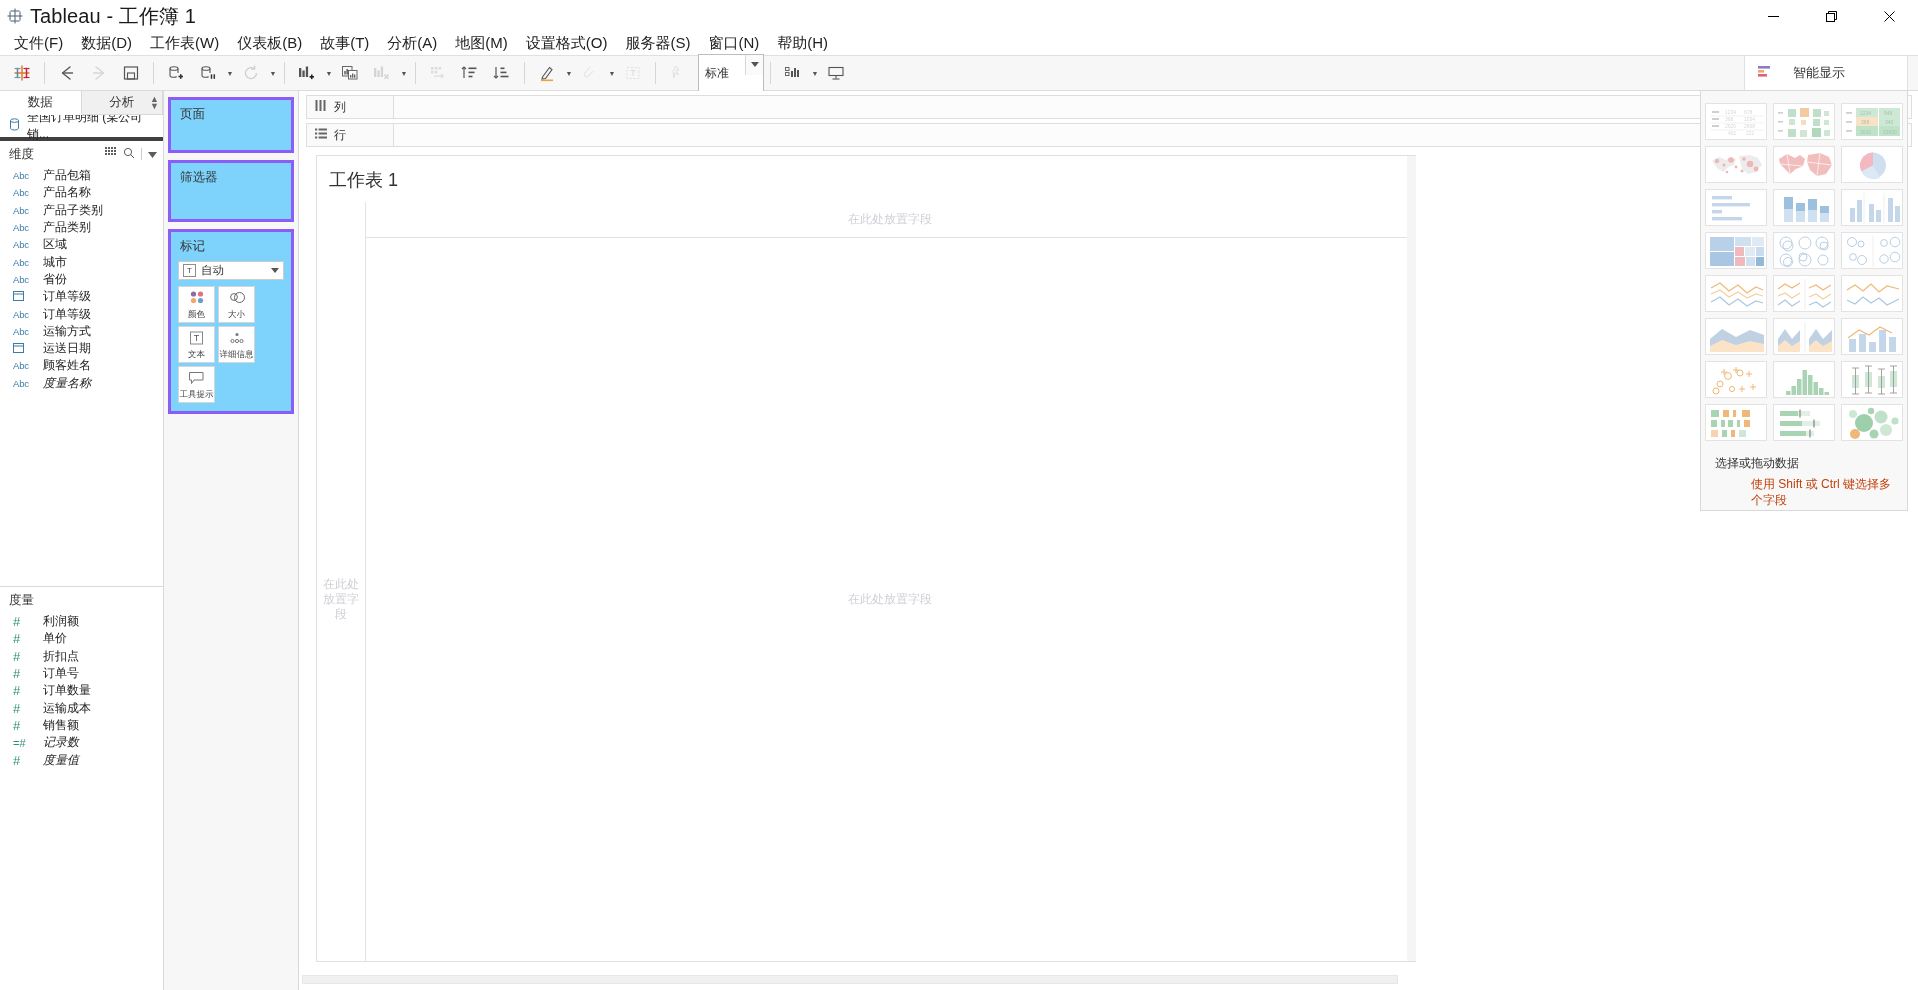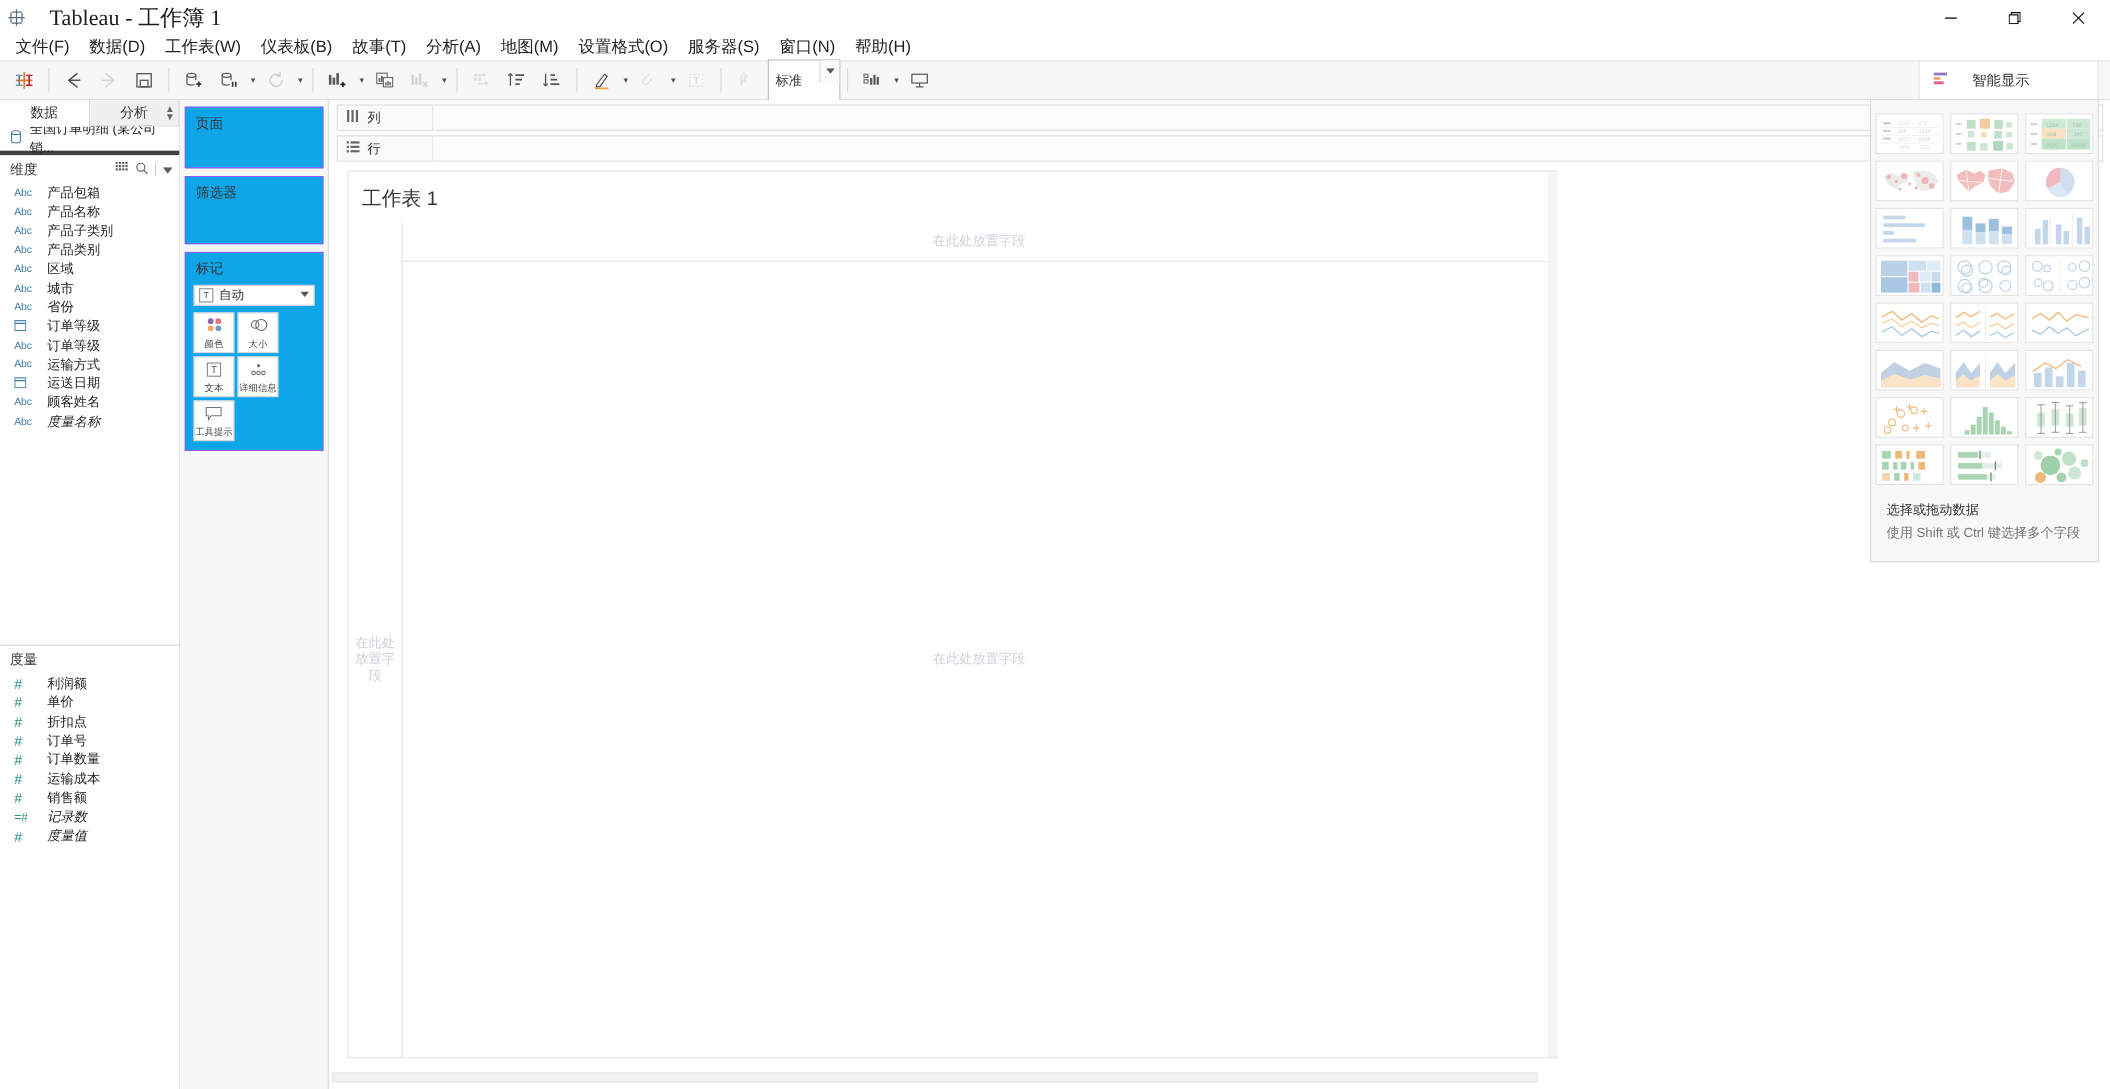--- a/index.html
+++ b/index.html
@@ -15,22 +15,22 @@
   }
   .app { position: relative; width: 1918px; height: 990px; background:#fff; }
 
   
   .titlebar {
     position: absolute; top:0; left:0; width:1918px; height:32px;
     background:#ffffff; display:flex; align-items:center;
   }
   .title-logo { width:20px; height:20px; margin-left:5px; flex:0 0 auto; }
   .title-text {
-    font-size:20px; color:#1a1a1a; margin-left:20px; letter-spacing:0.1px;
-    font-family:Liberation Serif, serif; white-space:nowrap;
+    font-size:20px; color:#1a1a1a; margin-left:5px; letter-spacing:0.1px;
+    font-family:Liberation Sans, sans-serif; white-space:nowrap;
   }
   .win-controls { margin-left:auto; display:flex; height:32px; }
   .win-btn {
     width:58px; height:32px; display:flex; align-items:center; justify-content:center;
     color:#000;
   }
 
   
   .menubar {
     position:absolute; top:32px; left:0; width:1918px; height:22px;
@@ -111,21 +111,21 @@
     position:absolute; left:0; bottom:0; width:163px; top:495px;
     border-top:1px solid #d9d9d9;
   }
 
   
   .cards {
     position:absolute; top:91px; left:164px; width:135px; height:899px;
     background:#f7f7f7; border-right:1px solid #d9d9d9; padding:6px 4px 0 4px;
   }
   .card {
-    background:#0ea5e9; border:1px solid #8b5cf6; margin-bottom:7px;
+    background:#7dd3fc; border:3px solid #8b5cf6; margin-bottom:7px;
   }
   .card-title { font-size:12.5px; color:#333; padding:6px 0 4px 9px; }
   .card.pages { height:56px; }
   .card.filters { height:62px; }
   .card.marks { padding-bottom:8px; }
   .marks-type {
     margin:2px 7px 6px 7px; height:19px; border:1px solid #cccccc; background:#fff;
     display:flex; align-items:center; position:relative; padding-left:4px; gap:5px;
   }
   .marks-type .tbox {
@@ -185,21 +185,21 @@
     display:grid; grid-template-columns:repeat(3, 62px); gap:6px;
     justify-content:center;
   }
   .thumb {
     width:62px; height:37px; background:#ffffff; border:1px solid #e3e3e3;
     position:relative; overflow:hidden;
   }
   .thumb svg { display:block; }
   .showme-foot { padding:14px 14px 0 14px; }
   .showme-foot .h { font-size:12px; color:#333; margin-bottom:4px; }
-  .showme-foot .s { font-size:12px; color:#737373; line-height:16px; }
+  .showme-foot .s { font-size:12px; color:#c2410c; line-height:16px;margin-left:36px; }
   .scroll-h {
     position:absolute; left:302px; right:520px; bottom:6px; height:9px;
     background:#f0f0f0; border:1px solid #e6e6e6;
   }
   .scroll-v {
     position:absolute; right:-1px; top:0; width:9px; bottom:0;
     background:#f5f5f5;
   }
 </style>
 </head>

